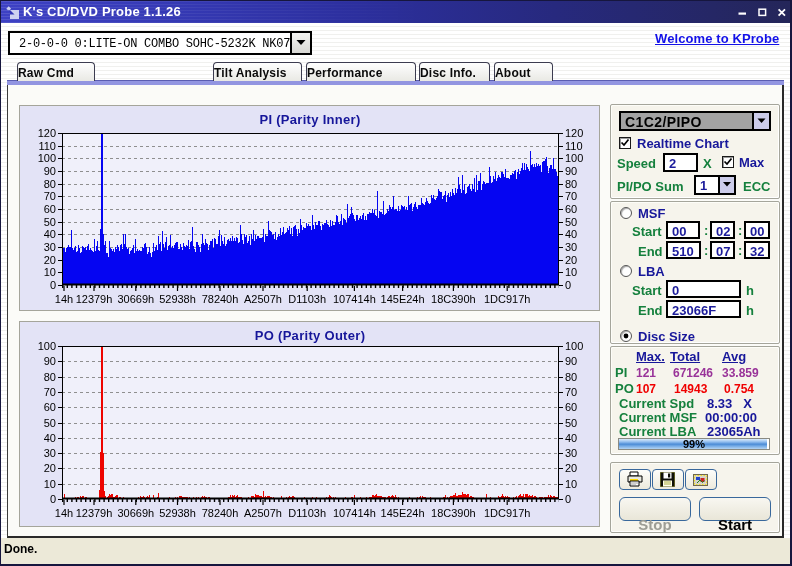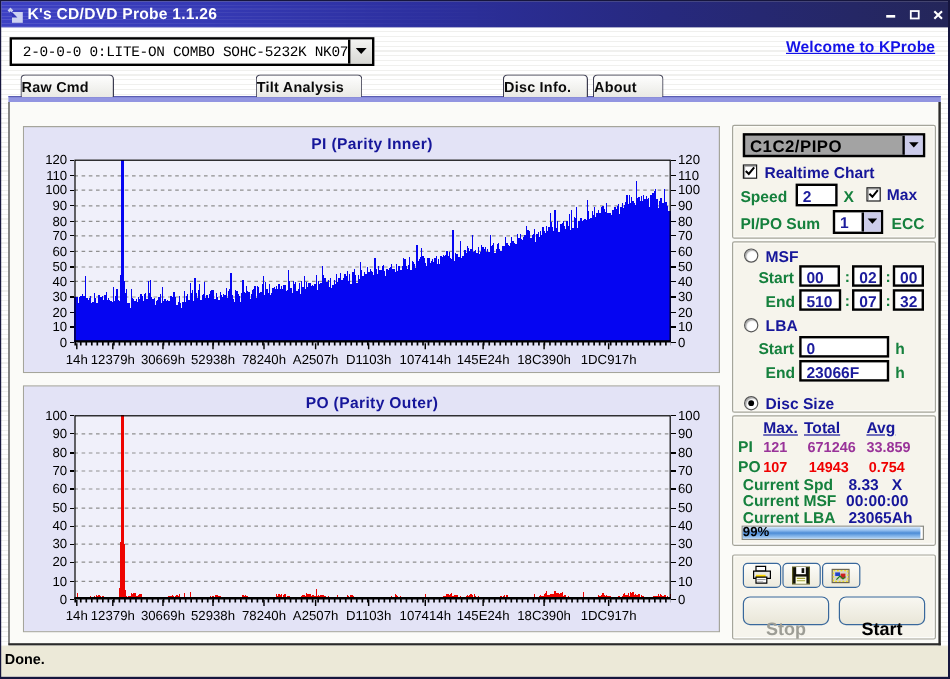--- a/index.html
+++ b/index.html
@@ -59,20 +59,21 @@
         <div class="ab" style="left:9px;top:4px;font-family:'Liberation Mono',monospace;font-size:12px;letter-spacing:-0.25px;white-space:pre">2-0-0-0 0:LITE-ON COMBO SOHC-5232K NK07</div>
         <div class="ab" style="right:0;top:0;width:20px;height:20px;background:linear-gradient(180deg,#f4f4f2,#d8d8d4);border-left:2px solid #000">
           <svg width="18" height="18">
             <path d="M4.5 7 L13.5 7 L9 12 Z" fill="#000"></path>
           </svg>
         </div>
       </div>
       <div class="ab" style="left:655px;top:8px;width:127px;font-size:13px;font-weight:bold;color:#1412e8;text-decoration:underline;letter-spacing:0.1px;text-align:left">Welcome to KProbe</div>
       <div class="tab" style="left:17px;width:78px">Raw Cmd</div>
       <div class="tab" style="left:213px;width:89px">Tilt Analysis</div>
+      <div class="tab" style="left:306px;width:110px">Performance</div>
       <div class="tab" style="left:419px;width:71px">Disc Info.</div>
       <div class="tab" style="left:494px;width:59px">About</div>
       <div id="strip" class="ab"></div>
       <div id="panel" class="ab">
         <div class="ab" style="left:11px;top:20px">
           <svg width="581" height="206" font-family="Liberation Sans, sans-serif">
             <rect x="0.5" y="0.5" width="580" height="205" fill="#e3e3f6" stroke="#a5a59b"></rect>
             <text x="291" y="19" text-anchor="middle" font-size="13" font-weight="bold" fill="#16169a" letter-spacing="0.3">PI (Parity Inner)</text>
             <rect x="43" y="28.0" width="497" height="152.0" fill="#f0f0fa"></rect>
             <path d="M43 167.5H540M43 155.5H540M43 142.5H540M43 129.5H540M43 117.5H540M43 104.5H540M43 91.5H540M43 79.5H540M43 66.5H540M43 53.5H540M43 41.5H540" stroke="#8f8f8f" stroke-width="1" stroke-dasharray="3 3" fill="none"></path>
@@ -253,21 +254,21 @@
         <div class="ab" style="left:666px;top:297px;font-size:12px;font-weight:bold;color:#f00000">14943</div>
         <div class="ab" style="left:716px;top:297px;font-size:12px;font-weight:bold;color:#f00000">0.754</div>
         <div class="ab bl" style="left:611px;top:311px">Current Spd</div>
         <div class="ab bl nv" style="left:699px;top:311px">8.33&nbsp;&nbsp;&nbsp;X</div>
         <div class="ab bl" style="left:611px;top:325px">Current MSF</div>
         <div class="ab bl nv" style="left:697px;top:325px">00:00:00</div>
         <div class="ab bl" style="left:611px;top:339px">Current LBA</div>
         <div class="ab bl nv" style="left:699px;top:339px">23065Ah</div>
         <div class="ab" style="left:610px;top:353px;width:152px;height:12px;border:1px solid #8a8a82;background:#fff">
           <div class="ab" style="left:0;top:0;width:148px;height:10px;background:linear-gradient(180deg,#dcecfc 0%,#90bcee 30%,#4c8cd6 52%,#74aae6 70%,#b4d4f2 100%)"></div>
-          <div class="ab" style="left:0;top:-1px;width:100%;text-align:left;font-size:11px;font-weight:bold">99%</div>
+          <div class="ab" style="left:0;top:-1px;width:100%;text-align:center;font-size:11px;font-weight:bold">99%</div>
         </div>
         <div class="ibtn" style="left:611px;top:384px">
           <svg width="30" height="19">
             <g transform="translate(7,1)">
               <path d="M3 1h8v4H3z" fill="#fff" stroke="#000" stroke-width="1"></path>
               <path d="M1 5h14v6H1z" fill="#e8e8e0" stroke="#000" stroke-width="1"></path>
               <rect x="3" y="8" width="8" height="2" fill="#ffd800"></rect>
               <path d="M3 10h9v5H3z" fill="#fff" stroke="#000" stroke-width="1"></path>
               <path d="M4 12h7M4 14h5" stroke="#888" stroke-width="0.8"></path>
             </g>

